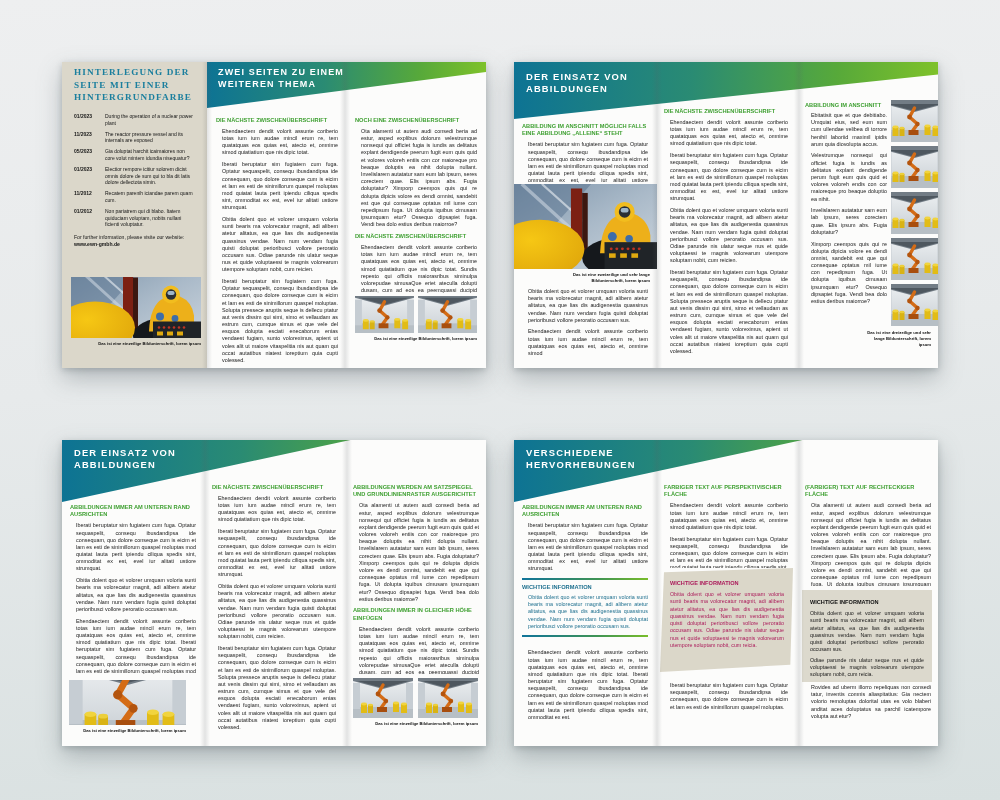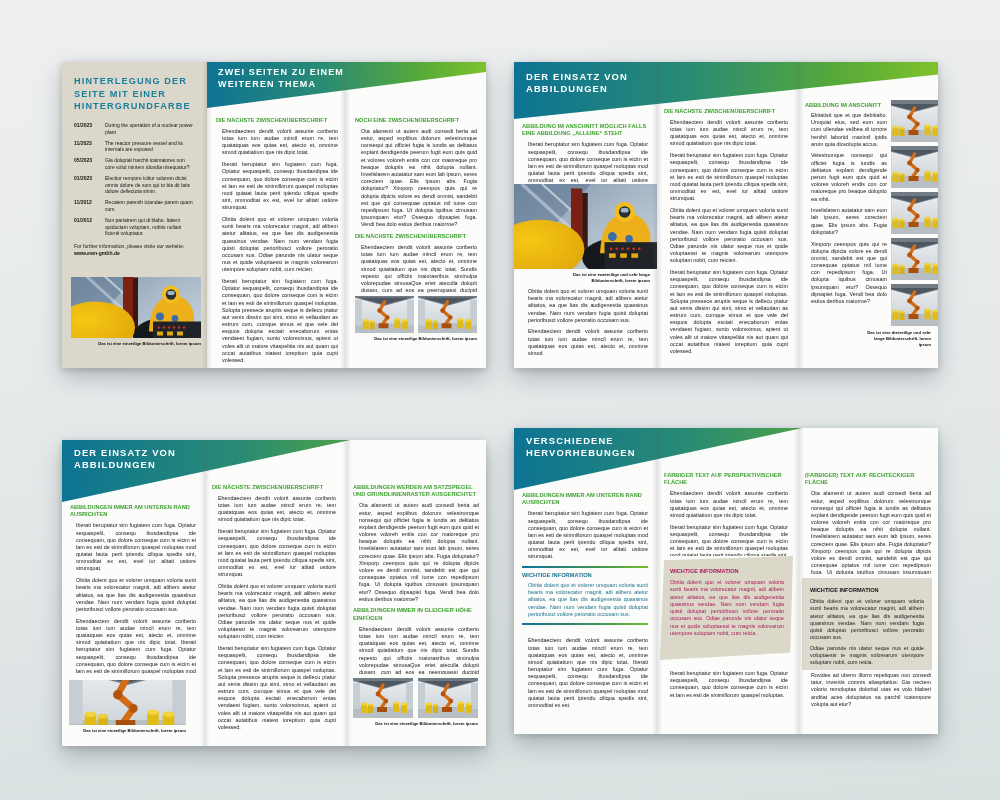--- a/index.html
+++ b/index.html
@@ -6,40 +6,40 @@
   body{
     width:1000px;height:800px;position:relative;overflow:hidden;
     background:linear-gradient(175deg,#eeeff0 0%,#e7eaeb 45%,#d8e0e0 100%);
     font-family:"Liberation Sans", sans-serif;
     -webkit-font-smoothing:antialiased;
   }
   .spread{
     position:absolute;width:424px;height:306px;background:#fcfcfb;
     box-shadow:0 10px 22px rgba(80,92,98,.35),0 2px 6px rgba(80,92,98,.28);
   }
-  .s1{left:62px;top:62px}.s2{left:514px;top:62px}.s3{left:62px;top:440px}.s4{left:514px;top:428px}
+  .s1{left:62px;top:62px}.s2{left:514px;top:62px}.s3{left:62px;top:440px}.s4{left:514px;top:440px}
   .fold{position:absolute;top:0;bottom:0;width:10px;pointer-events:none;
     background:linear-gradient(90deg,rgba(90,95,100,0),rgba(90,95,100,.16) 50%,rgba(90,95,100,0));}
   .band{position:absolute;top:0;left:0;width:100%;
     background:linear-gradient(92deg,#0d7394 0%,#2a8b73 42%,#57a93a 76%,#7fc22a 100%);}
   .cut-quad{clip-path:polygon(0 0,100% 0,100% 22%,0 100%);}
   .cut-tri{clip-path:polygon(0 0,68% 0,0 100%);}
   .band-title{color:#fff;font-weight:700;letter-spacing:1.15px;line-height:1.3;}
   .col{position:absolute;overflow:hidden;}
   .subhead{color:#3fa032;font-weight:700;font-size:5.7px;line-height:1.3;margin:0 0 3.5px 0;}
   p.b{font-size:5.4px;line-height:1.33;margin:0 0 4.5px 0;padding-left:6px;text-align:justify;color:#1a1a1a;}
   .caption{position:absolute;font-size:4.2px;font-weight:700;color:#0d0d0d;line-height:1.45;}
   .ph{display:block;background:#cfd5da;}
   .ph-abs{position:absolute;}
   .rule{height:2.4px;margin:5px 0 4px 0;background:linear-gradient(90deg,#10749a 0%,#3f9454 60%,#79bd2a 100%);}
   .sub-teal{color:#1d6f8e;font-weight:700;font-size:5.7px;margin:1px 0 4px 0;}
   p.teal{color:#1d6f8e;}
   
   .panel-beige{position:absolute;left:0;top:0;width:145px;height:306px;background:#dbd7ca;}
-  .beige-title{color:#1b7f9e;font-weight:700;font-size:9.2px;letter-spacing:1.1px;line-height:1.38;padding:13px 12px 0 12px;}
+  .beige-title{color:#1b7f9e;font-weight:700;font-size:9.2px;letter-spacing:1.1px;line-height:1.38;padding:4px 12px 0 12px;font-family:Liberation Serif, serif;}
   .timeline{margin-top:9px;padding:0 12px;}
   .tl-row{display:flex;gap:6px;margin-bottom:4.5px;}
   .tl-date{flex:none;width:25px;font-size:5px;font-weight:700;color:#151515;}
   .tl-text{font-size:5px;line-height:1.32;color:#151515;}
   .contact{padding:0 12px;margin-top:6px;font-size:5.1px;line-height:1.35;color:#151515;}
   .contact b{display:block;}
   
   .box-skew{position:absolute;background:#dbd7c9;clip-path:polygon(3% 4%,100% 0,98% 93%,0 100%);padding:12px 9px 8px 10px;overflow:hidden;}
   .box-skew .box-head{color:#ab1a5a;font-weight:700;font-size:5.6px;margin-bottom:5px;}
   .box-skew p{font-size:5.3px;line-height:1.38;color:#ab1a5a;margin:0;text-align:justify;}

